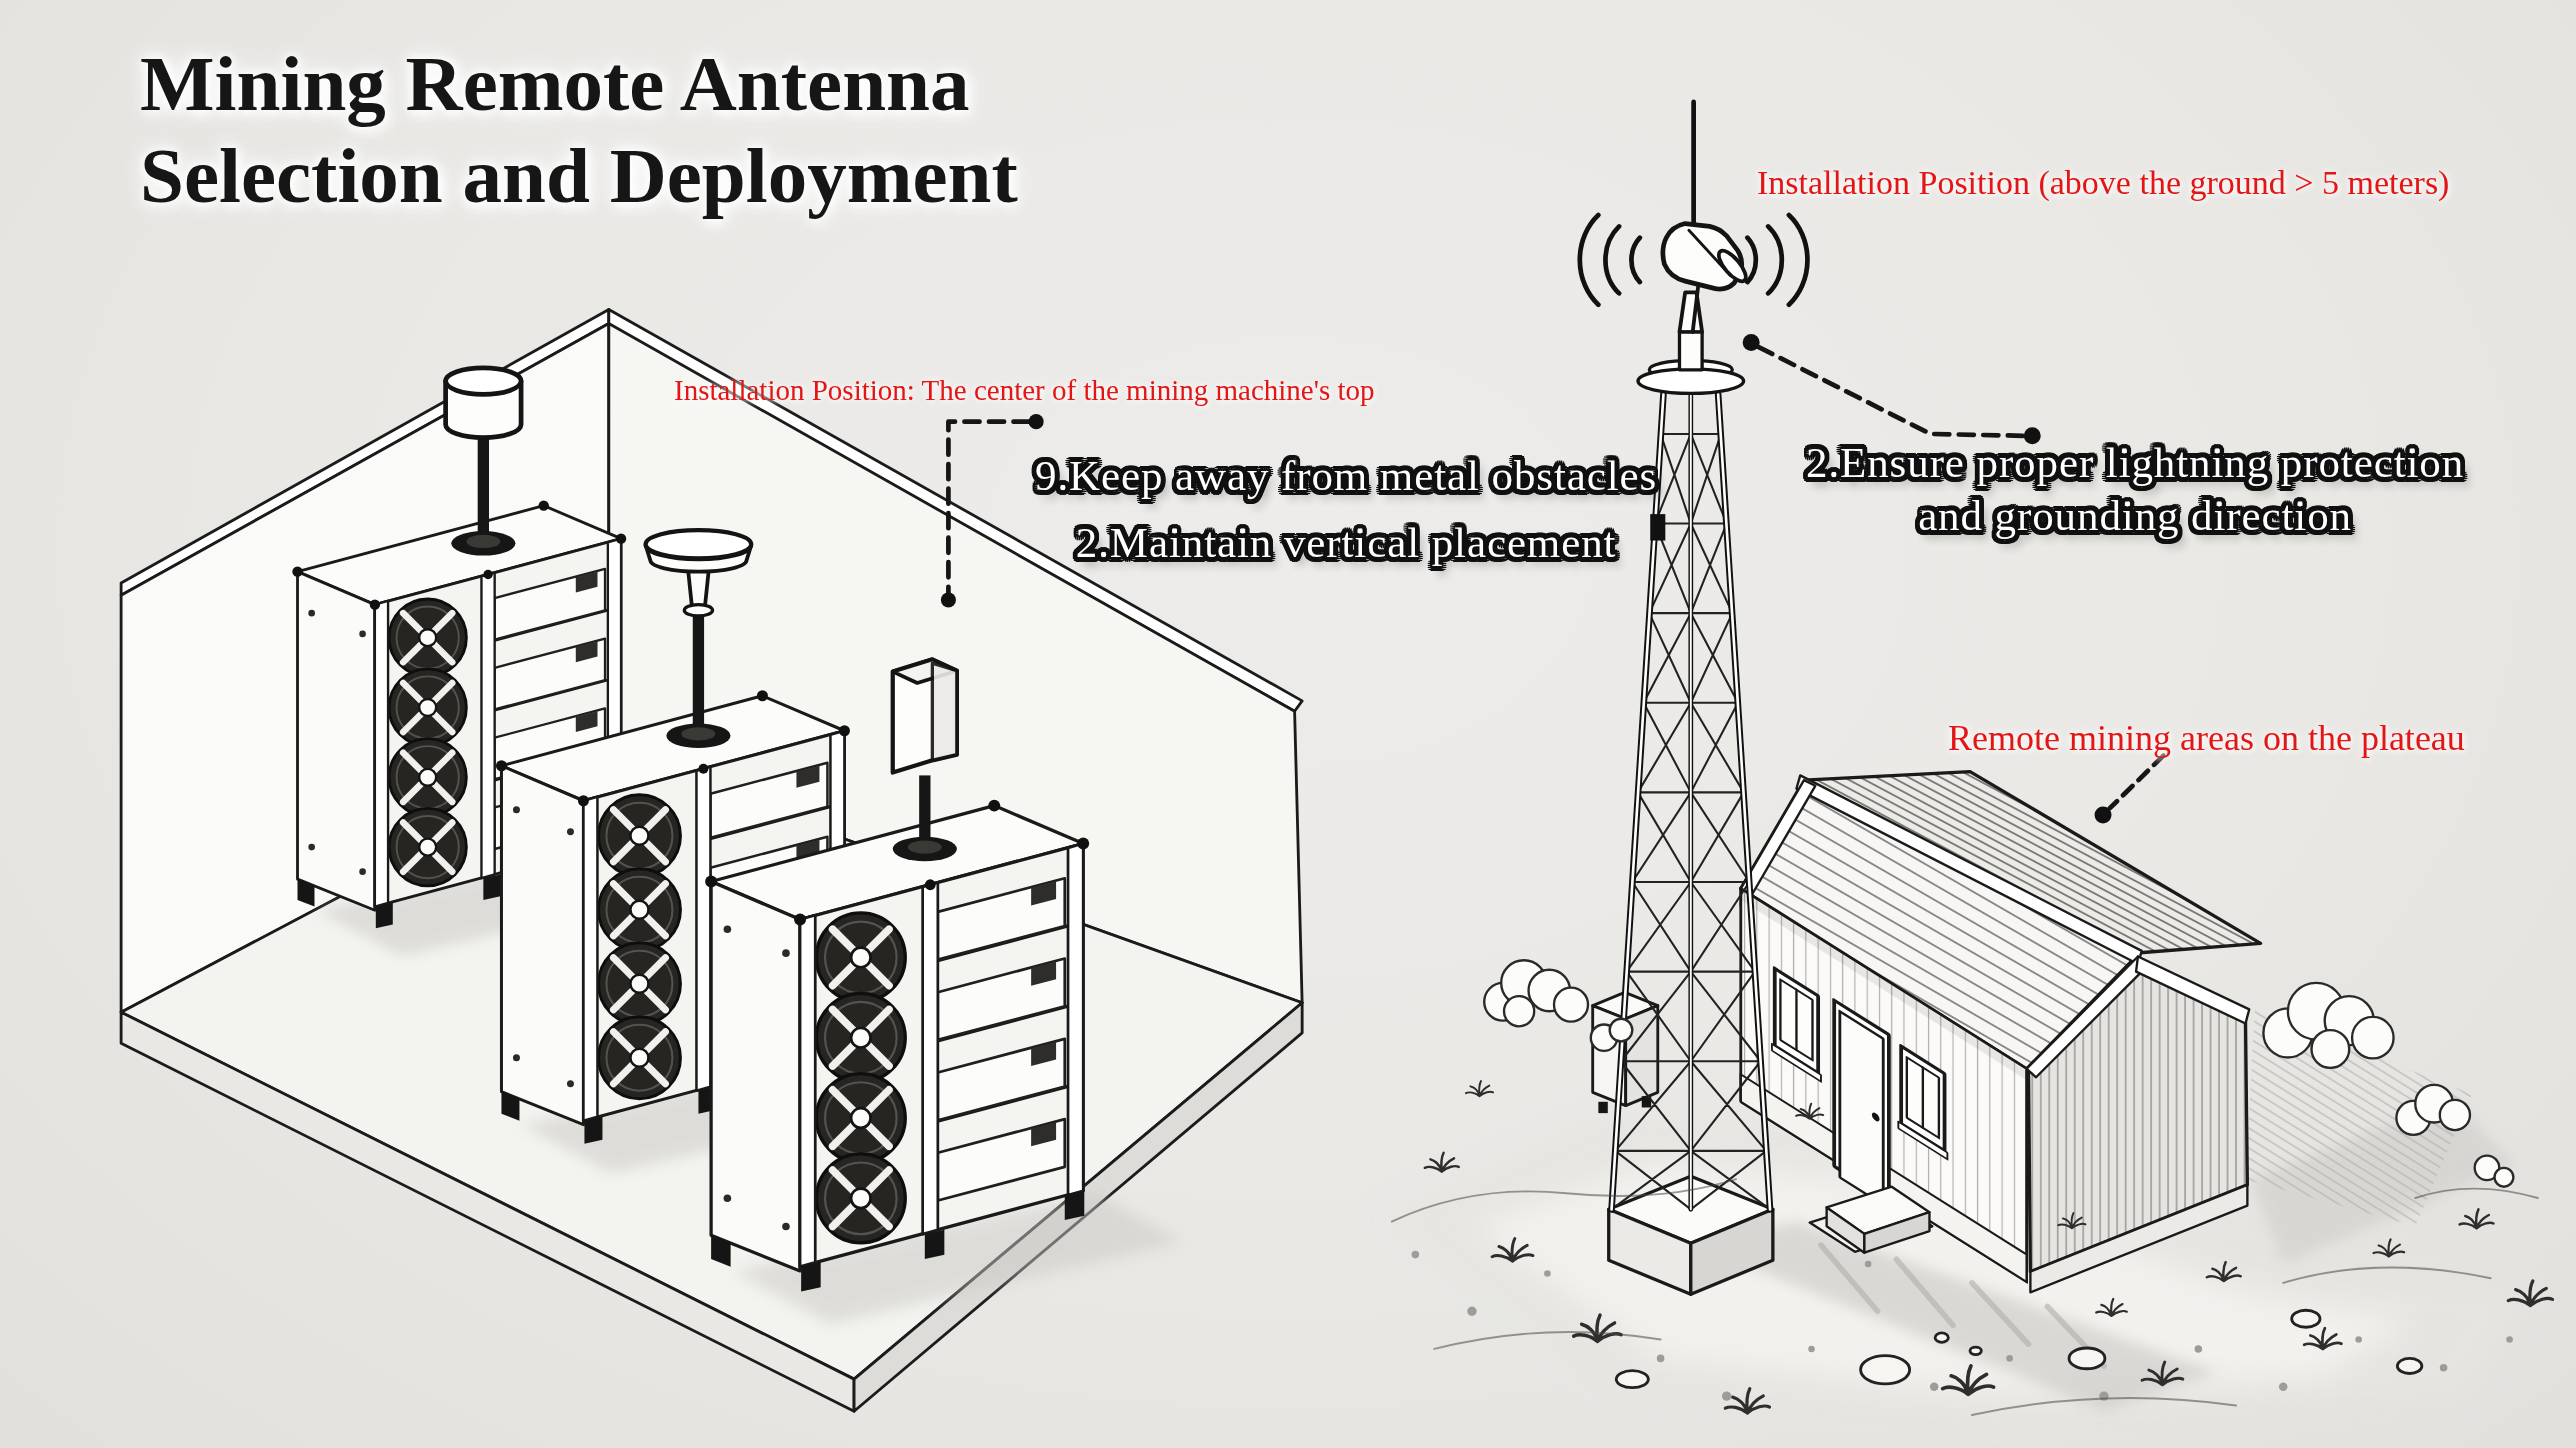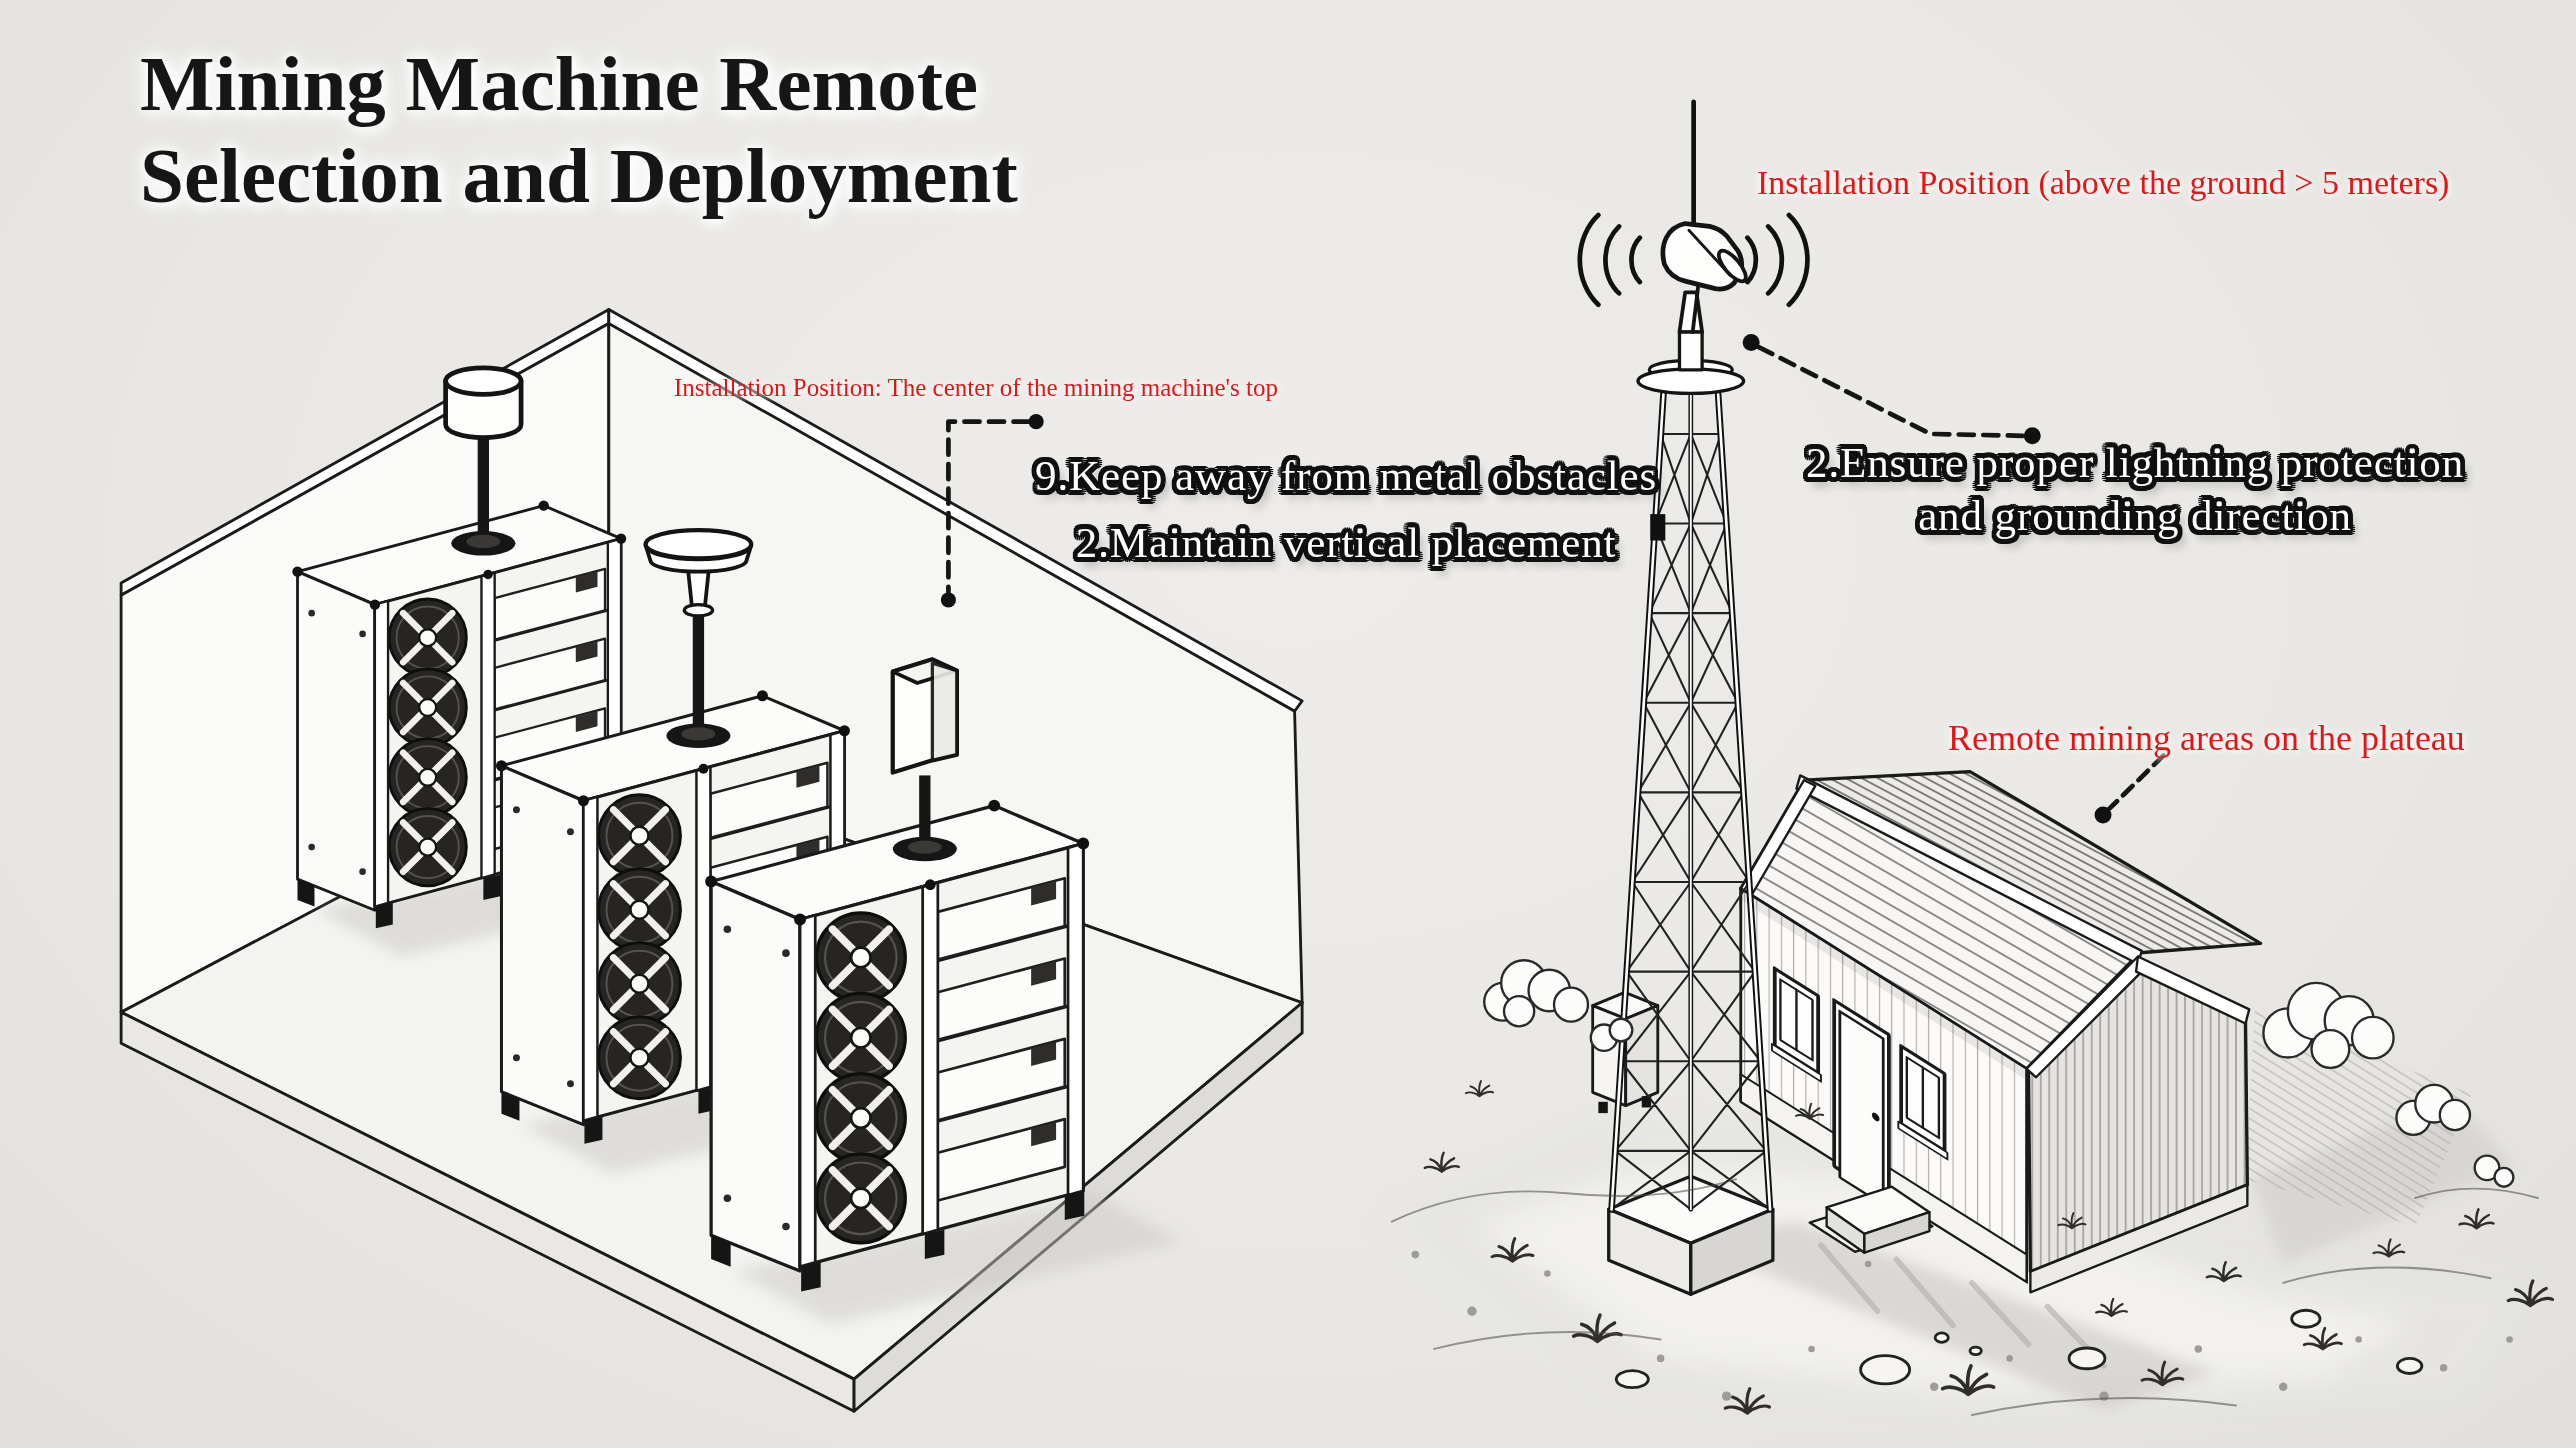--- a/index.html
+++ b/index.html
@@ -15,21 +15,21 @@
   .lbl{position:absolute;font-weight:normal;white-space:nowrap;margin:0;text-align:center;}
   .title{
     position:absolute;left:140px;top:38px;font-size:79px;line-height:92px;
     font-weight:bold;color:var(--ink);margin:0;
     text-shadow:0 0 9.4px #fff,0 0 17px #fff,0 0 28px #fff,3.8px 3.8px 13.2px #ffffffd0;
   }
   .red-label{
     color:var(--red);
     text-shadow:0 0 7.5px #ffffffee,0 0 15px #ffffffaa,1.9px 1.9px 5.7px #ffffff99;
   }
-  .r1{left:674px;top:374px;font-size:25px;}
+  .r1{left:674px;top:374px;font-size:29px;}
   .r2{left:1757px;top:164px;font-size:34px;}
   .r3{left:1924px;top:717px;font-size:36px;margin-left:24px;}
   .outline-label{
     color:#fff;letter-spacing:0.9px;
     text-shadow:
       -4.7px 0 #101010,4.7px 0 #101010,0 -4.7px #101010,0 4.7px #101010,
       -3.8px -3.8px #101010,3.8px -3.8px #101010,-3.8px 3.8px #101010,3.8px 3.8px #101010,
       -4.7px -1.9px #101010,-4.7px 1.9px #101010,4.7px -1.9px #101010,4.7px 1.9px #101010,
       -1.9px -4.7px #101010,1.9px -4.7px #101010,-1.9px 4.7px #101010,1.9px 4.7px #101010,
       5.7px 7.5px 8.5px rgba(30,30,30,.45);
@@ -358,21 +358,21 @@
       <path d="M1864,368 L2046,460 L2146,462" fill="none" stroke="#151515" stroke-width="5" stroke-dasharray="16 10"></path>
       <circle cx="2154" cy="462" r="9" fill="#111"></circle>
     </g>
     <g>
       <path d="M2293,801 L2236,857" fill="none" stroke="#151515" stroke-width="5" stroke-dasharray="14 9"></path>
       <circle cx="2229" cy="864" r="9" fill="#111"></circle>
     </g>
   </g>
 </svg>
 
-<h1 class="title"><span>Mining Machine Remote</span><br><span>Selection and Deployment</span></h1>
+<h1 class="title"><span>Mining Remote Antenna</span><br><span>Selection and Deployment</span></h1>
 
 <div class="lbl red-label r1">Installation Position: The center of the mining machine's top</div>
 
 <div class="lbl outline-label o1">
   <div>9.Keep away from metal obstacles</div>
   <div>2.Maintain vertical placement</div>
 </div>
 
 <div class="lbl red-label r2">Installation Position (above the ground &gt; 5 meters)</div>
 

